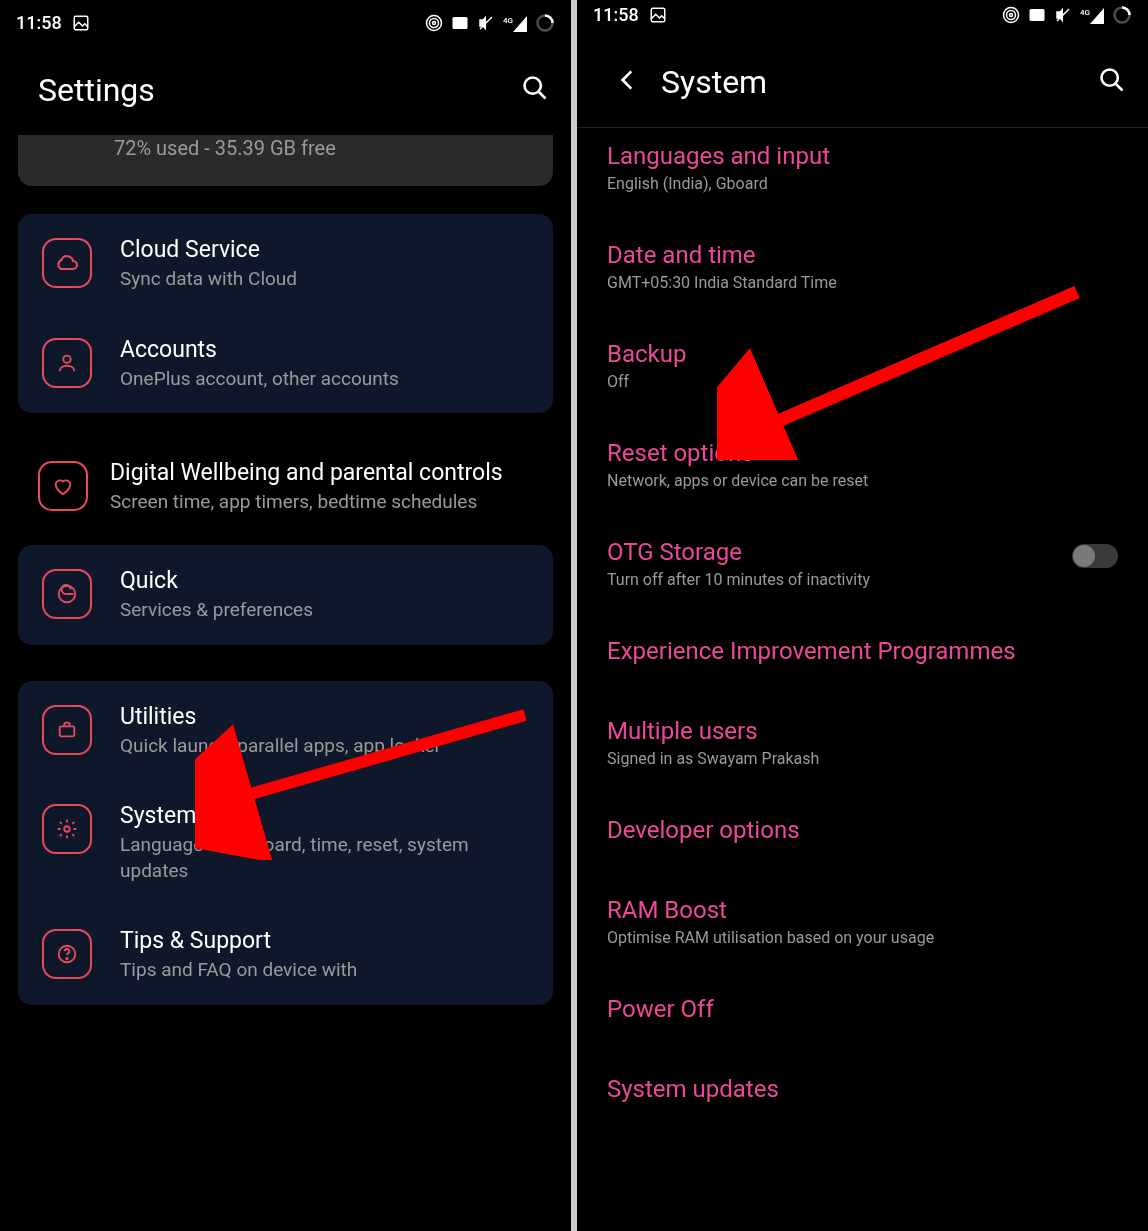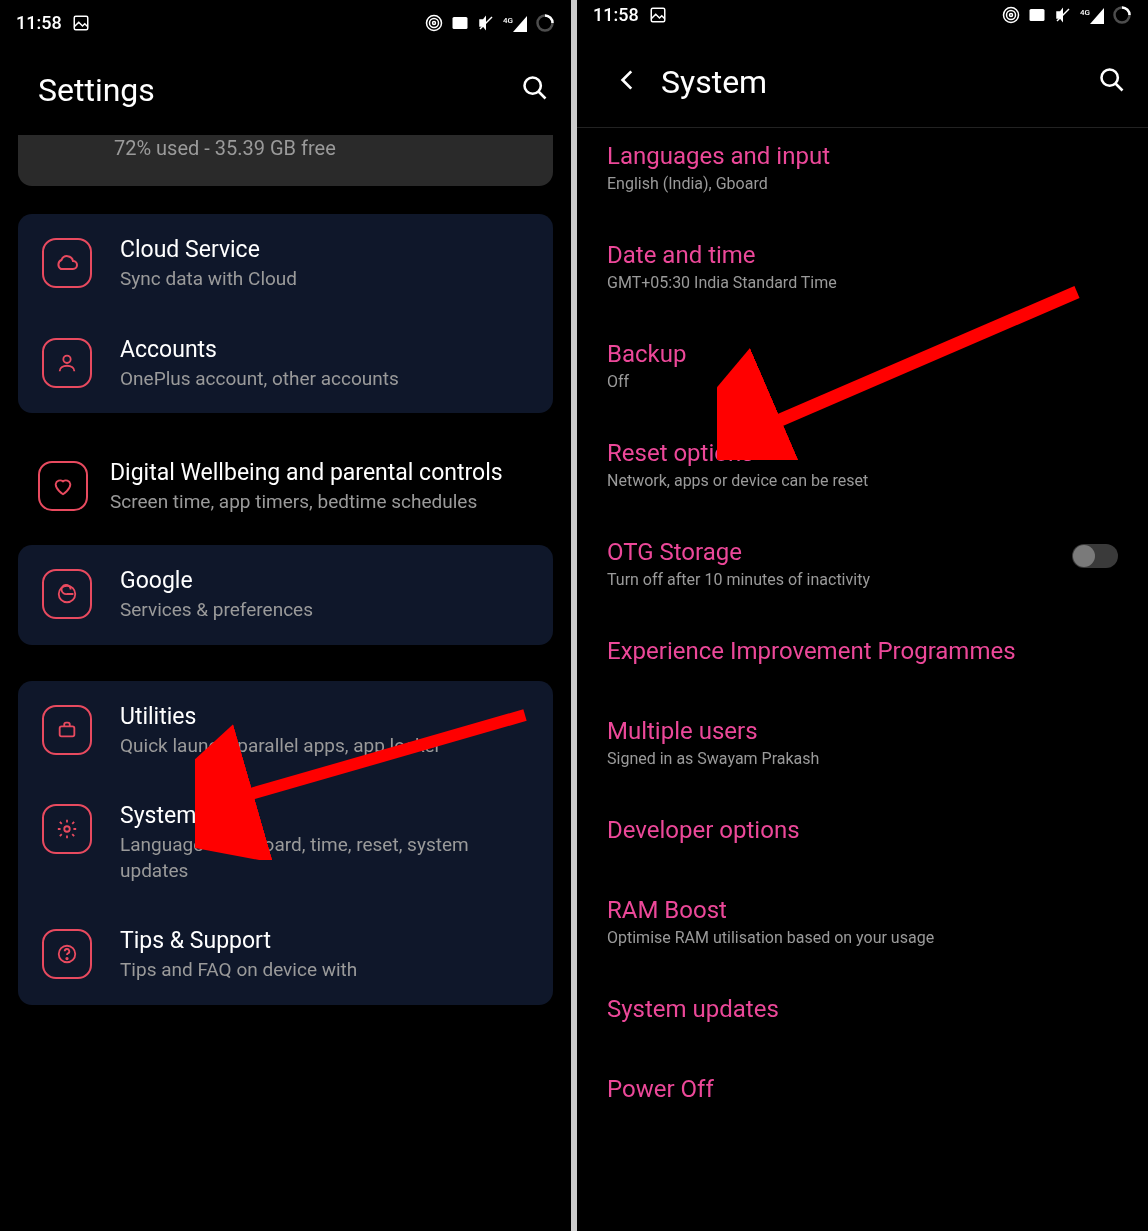--- a/index.html
+++ b/index.html
@@ -261,21 +261,21 @@
       <div class="item">
         <div class="item-icon-wrap">
             <span class="item-icon-inner">
               <svg width="22" height="22" viewBox="0 0 24 24" fill="none" stroke="#e84a5f" stroke-width="2">
                 <circle cx="12" cy="12" r="9"></circle>
                 <path d="M12 12 h7 M12 12 a5 5 0 1 1 4 -5"></path>
               </svg>
             </span>
           </div>
         <div class="item-text">
-          <div class="item-title">Google</div>
+          <div class="item-title">Quick</div>
           <div class="item-sub">Services &amp; preferences</div>
         </div>
       </div>
     </div>
 
     <div class="card" style="margin-top:36px;">
       <div class="item">
         <div class="item-icon-wrap">
             <span class="item-icon-inner">
               <svg width="22" height="22" viewBox="0 0 24 24" fill="none" stroke="#e84a5f" stroke-width="2">
@@ -447,26 +447,26 @@
       </div>
     </div>
     <div class="row">
       <div class="row-text">
         <div class="row-title">RAM Boost</div>
         <div class="row-sub">Optimise RAM utilisation based on your usage</div>
       </div>
     </div>
     <div class="row">
       <div class="row-text">
+        <div class="row-title">Power Off</div>
+      </div>
+    </div>
+    <div class="row">
+      <div class="row-text">
         <div class="row-title">System updates</div>
-      </div>
-    </div>
-    <div class="row">
-      <div class="row-text">
-        <div class="row-title">Power Off</div>
       </div>
     </div>
   </div>
 
   <div class="arrow" style="left:140px; top:280px;">
     <svg width="370" height="180" viewBox="0 0 370 180">
       <defs>
           <marker id="ah2" markerWidth="12" markerHeight="12" refX="2" refY="6" orient="auto">
             <path d="M0 0 L12 6 L0 12 Z" fill="#ff0000"></path>
           </marker>

